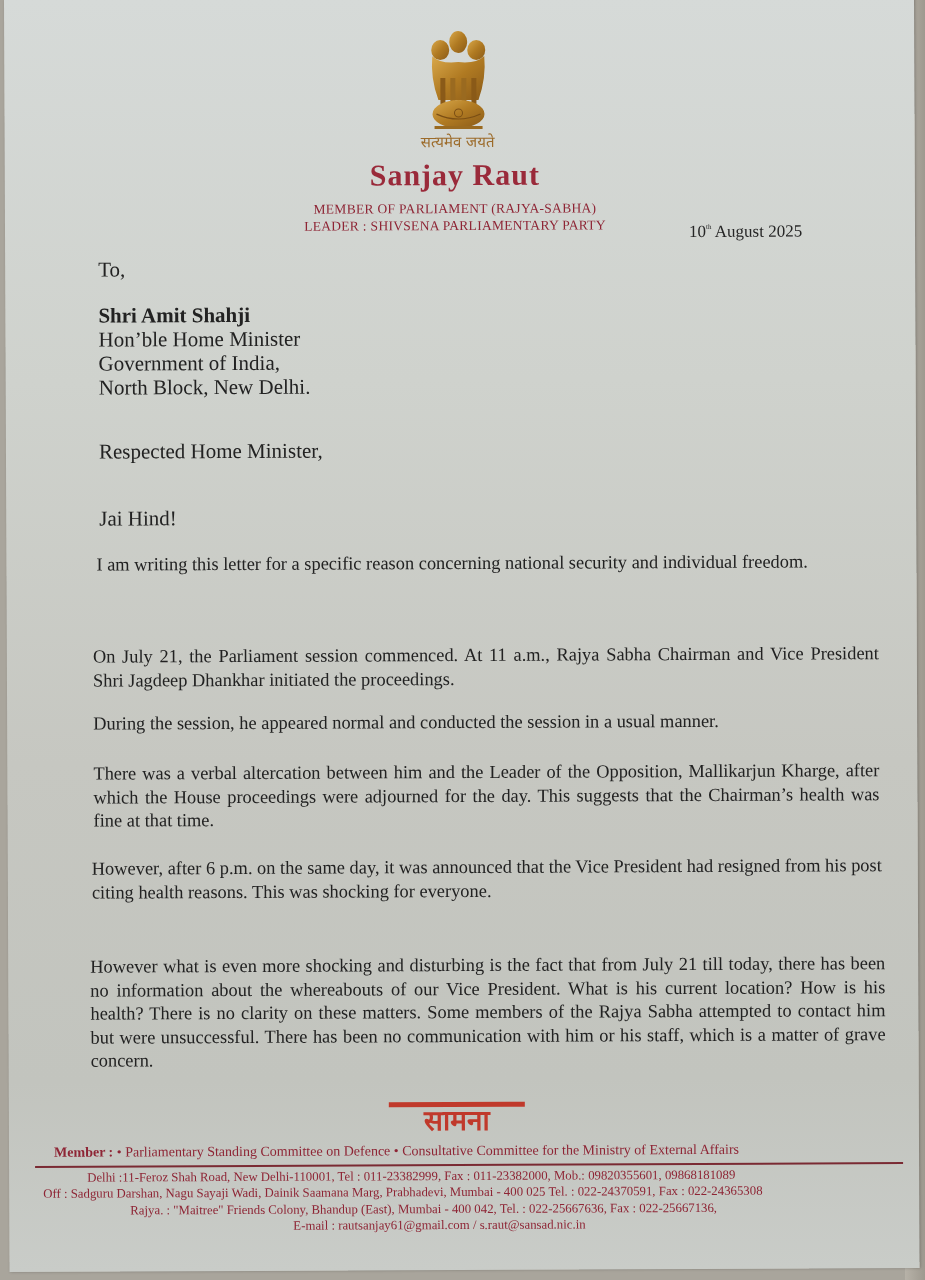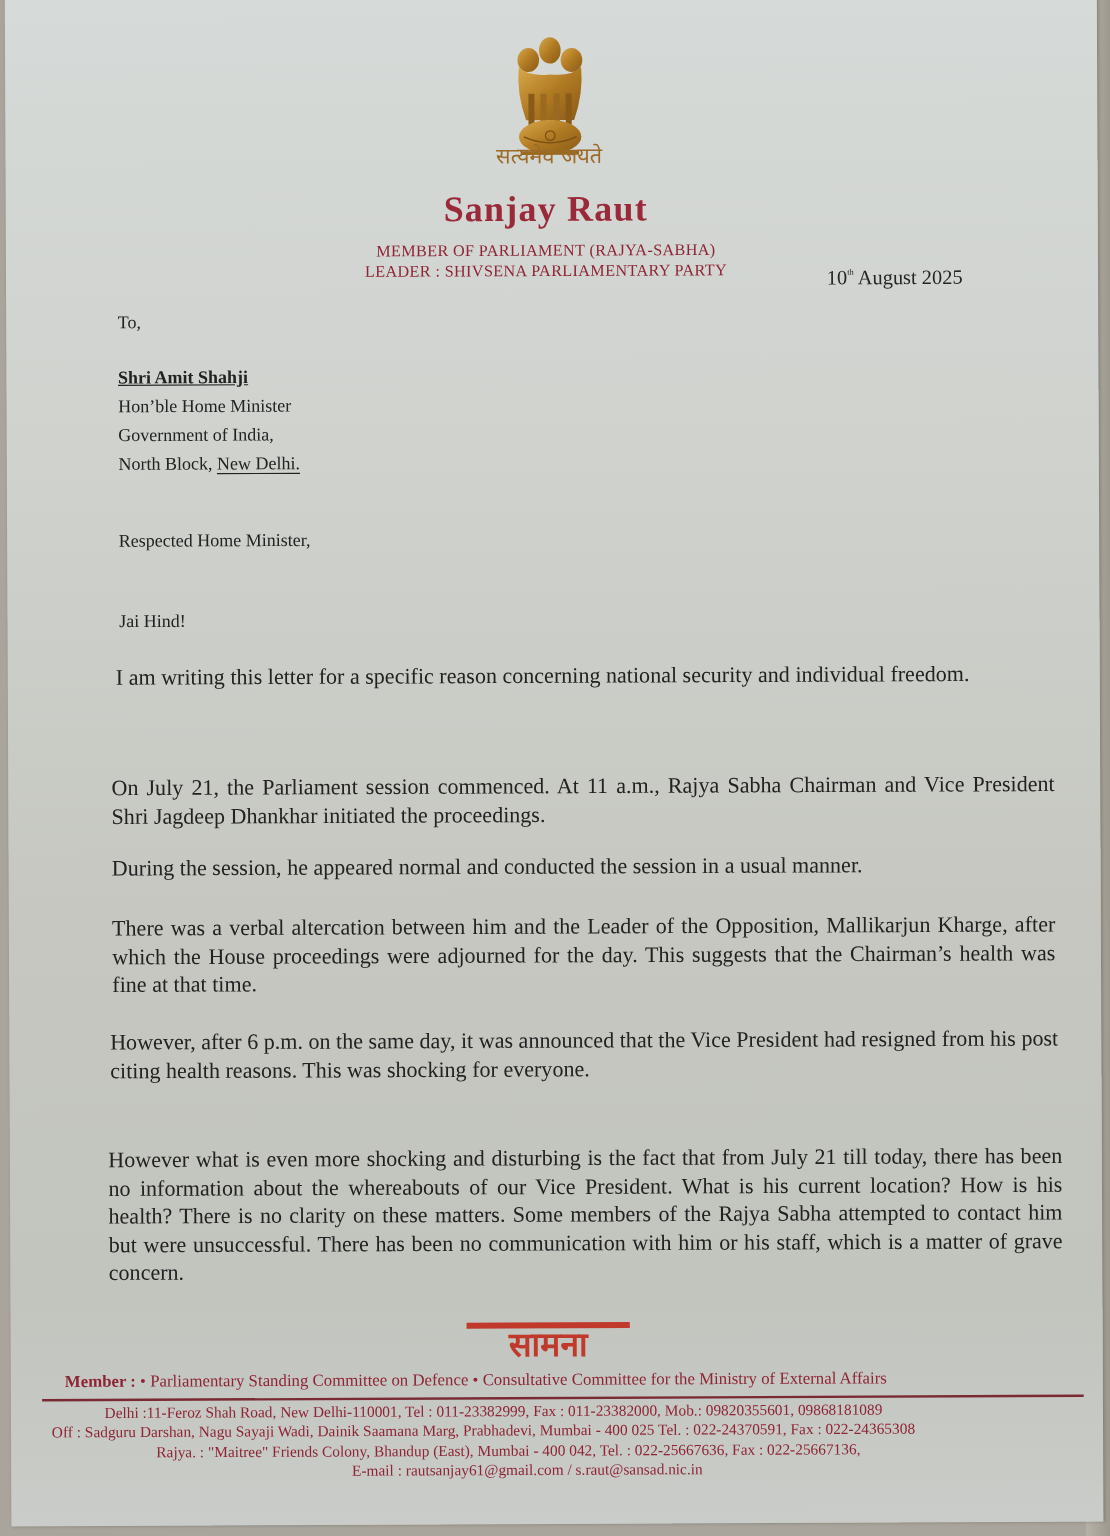--- a/index.html
+++ b/index.html
@@ -34,24 +34,24 @@
     .emblem {
       position: absolute;
       left: 414px;
       top: 30px;
       width: 80px;
       height: 120px;
     }
     .motto {
       position: absolute;
       left: 398px;
-      top: 119px;
+      top: 133px;
       width: 110px;
       text-align: center;
-      font-size: 18px;
+      font-size: 15px;
       color: #9c6b2a;
       font-family: "DejaVu Sans", sans-serif;
     }
     .name {
       position: absolute;
       left: 300px;
       top: 160px;
       width: 300px;
       text-align: center;
       font-family: "Liberation Serif", serif;
@@ -76,26 +76,26 @@
       left: 665px;
       top: 225px;
       font-size: 17px;
       color: #262626;
       margin-left: 19px;
     }
     .date sup { font-size: 7px; vertical-align: 8px; }
     .text {
       position: absolute;
       color: #222;
-      font-size: 15px;
+      font-size: 21px;
       line-height: 23.5px;
     }
     .addr { left: 93px; }
-    .bold { font-weight: bold; text-decoration: underline; }
-    .underline { text-decoration: underline; text-underline-offset: 3px; margin-top: 48px; }
+    .bold { font-weight: bold; }
+    .underline { text-underline-offset: 3px; margin-top: 48px; }
     .para {
       position: absolute;
       left: 86px;
       width: 786px;
       color: #222;
       font-size: 18.4px;
       line-height: 23.5px;
       text-align: justify;
     }
     .saamana {

